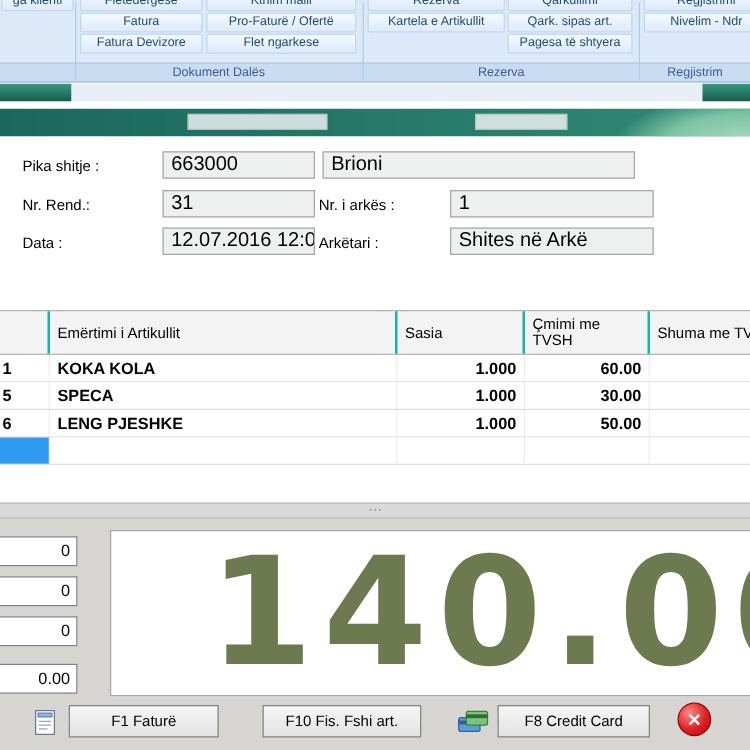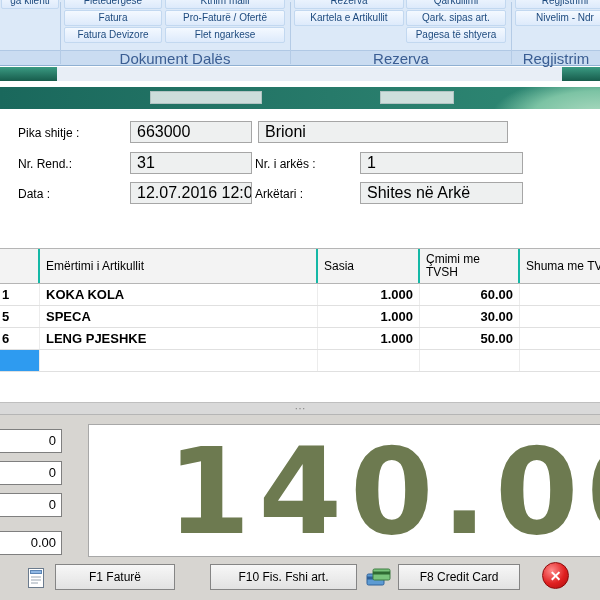--- a/index.html
+++ b/index.html
@@ -12,21 +12,21 @@
             background:#dce9f8; border-bottom:1px solid #8fb0d2; }
   .ribbon .strip { position:absolute; left:0; right:0; bottom:0; height:15px;
                    background:#cadcf1; border-top:1px solid #b0c8e4; }
   .rgroup { position:absolute; top:0; height:66px; }
   .rsep { position:absolute; top:2px; bottom:1px; width:1px; background:#b4cbe6; }
   .rcol { position:absolute; top:-7px; display:flex; flex-direction:column; gap:1px; }
   .rbtn { height:16px; line-height:14px; text-align:center; font-size:10px; color:#1d4a7e;
           background:linear-gradient(#f4f9ff,#ddeafb); border:1px solid #c2d8f0;
           border-radius:2px; white-space:nowrap; overflow:hidden; cursor:default; }
   .glabel { position:absolute; left:0; right:0; bottom:1px; height:13px; line-height:13px;
-            text-align:center; font-size:15px; color:#3a5d92; z-index:2; white-space:nowrap; }
+            text-align:center; font-size:10px; color:#3a5d92; z-index:2; white-space:nowrap; }
 
   
   .subbar { position:absolute; top:67px; left:0; width:600px; height:14px; background:#e8eef6; }
   .seg-left { position:absolute; left:0; top:0; width:57px; height:14px;
               background:linear-gradient(#3a9a82,#175c4c); }
   .seg-right { position:absolute; right:0; top:0; width:38px; height:14px;
                background:linear-gradient(#3a9a82,#175c4c); }
   .band { position:absolute; top:87px; left:0; width:600px; height:22px;
           background:linear-gradient(90deg,#1a685c 0%,#277a6a 55%,#2f8a75 100%); }
   .band-wave { position:absolute; right:0; top:0; width:160px; height:22px;
@@ -217,21 +217,21 @@
     <span class="fico" style="left:26px">
       <svg width="20" height="22" viewBox="0 0 20 22">
         <rect x="2.5" y="1.5" width="15" height="19" fill="#ffffff" stroke="#6b7b8d"></rect>
         <rect x="4.5" y="3.5" width="11" height="3" fill="#8fb7e3" stroke="#5d86b5"></rect>
         <line x1="5" y1="10" x2="15" y2="10" stroke="#9aa6b2"></line>
         <line x1="5" y1="13" x2="15" y2="13" stroke="#9aa6b2"></line>
         <line x1="5" y1="16" x2="12" y2="16" stroke="#9aa6b2"></line>
       </svg>
     </span>
     <div class="wbtn" style="left:55px;width:120px">F1 Faturë</div>
-    <div class="wbtn" style="left:210px;width:147px">F10 Fis. Fshi art.</div>
+    <div class="wbtn" style="left:210px;width:127px">F10 Fis. Fshi art.</div>
     <span class="fico" style="left:366px">
       <svg width="26" height="20" viewBox="0 0 26 20">
         <rect x="1" y="7" width="17" height="11" rx="1.5" fill="#5d9bd3" stroke="#31639a"></rect>
         <rect x="1" y="9.5" width="17" height="3" fill="#2f5f96"></rect>
         <rect x="7" y="2" width="17" height="11" rx="1.5" fill="#79c47c" stroke="#3e7d42"></rect>
         <rect x="7" y="4.5" width="17" height="3" fill="#2f6b33"></rect>
       </svg>
     </span>
     <div class="wbtn" style="left:398px;width:122px">F8 Credit Card</div>
     <div class="closebtn">✕</div>

